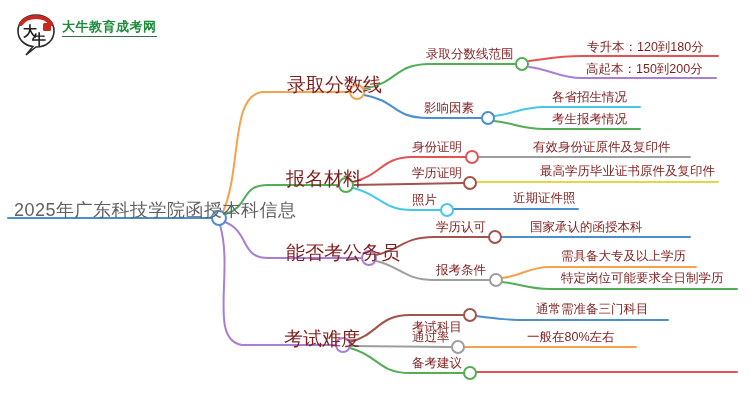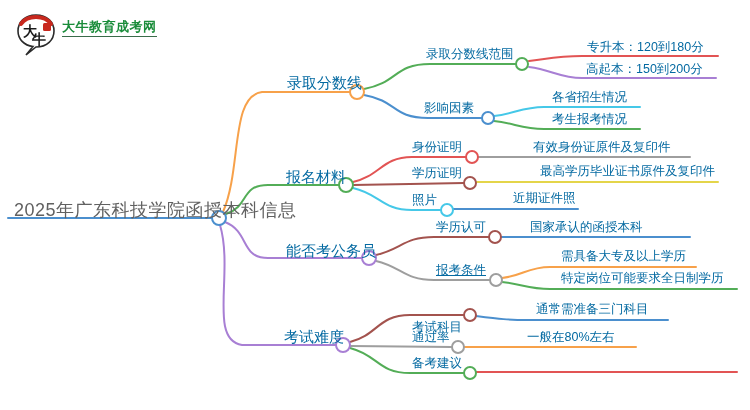--- a/index.html
+++ b/index.html
@@ -36,25 +36,25 @@
     font-weight: bold;
     color: #1a8c3a;
     letter-spacing: 0.3px;
     padding-top: 1px;
   }
   
   #map-canvas { position: absolute; left: 0; top: 0; }
   .lbl {
     position: absolute;
     white-space: nowrap;
-    color: #0369a1;
+    color: #7f1d1d;
     line-height: 1;
   }
   .root-lbl  { font-size: 18px; color: #616161; letter-spacing: 0.5px; }
-  .lvl1-lbl  { font-size: 15px; }
+  .lvl1-lbl  { font-size: 19px; }
   .lvl2-lbl  { font-size: 12.5px; }
   .leaf-lbl  { font-size: 12.5px; }
 </style>
 </head>
 <body>
 
 <div id="stage">
 
   <div id="brand">
     <svg id="logo-bubble" viewBox="0 0 44 48">
@@ -139,21 +139,21 @@
   <div class="lbl lvl2-lbl" style="left:412px; top:141px;">身份证明</div>
   <div class="lbl leaf-lbl" style="left:533px; top:141px;">有效身份证原件及复印件</div>
   <div class="lbl lvl2-lbl" style="left:412px; top:167px;">学历证明</div>
   <div class="lbl leaf-lbl" style="left:540px; top:165px;">最高学历毕业证书原件及复印件</div>
   <div class="lbl lvl2-lbl" style="left:412px; top:194px;">照片</div>
   <div class="lbl leaf-lbl" style="left:513px; top:192px;">近期证件照</div>
 
   <div class="lbl lvl1-lbl" style="left:286px; top:243px;">能否考公务员</div>
   <div class="lbl lvl2-lbl" style="left:436px; top:221px;">学历认可</div>
   <div class="lbl leaf-lbl" style="left:530px; top:221px;">国家承认的函授本科</div>
-  <div class="lbl lvl2-lbl" style="left:436px; top:264px;text-decoration:underline;">报考条件</div>
+  <div class="lbl lvl2-lbl" style="left:436px; top:264px;">报考条件</div>
   <div class="lbl leaf-lbl" style="left:561px; top:272px;">特定岗位可能要求全日制学历</div>
   <div class="lbl leaf-lbl" style="left:561px; top:250px;">需具备大专及以上学历</div>
 
   <div class="lbl lvl1-lbl" style="left:284px; top:329px;text-align:right;">考试难度</div>
   <div class="lbl lvl2-lbl" style="left:412px; top:299px;margin-top:22px;">考试科目</div>
   <div class="lbl leaf-lbl" style="left:536px; top:303px;">通常需准备三门科目</div>
   <div class="lbl lvl2-lbl" style="left:412px; top:331px;">通过率</div>
   <div class="lbl leaf-lbl" style="left:527px; top:331px;">一般在80%左右</div>
   <div class="lbl lvl2-lbl" style="left:412px; top:357px;">备考建议</div>
 

